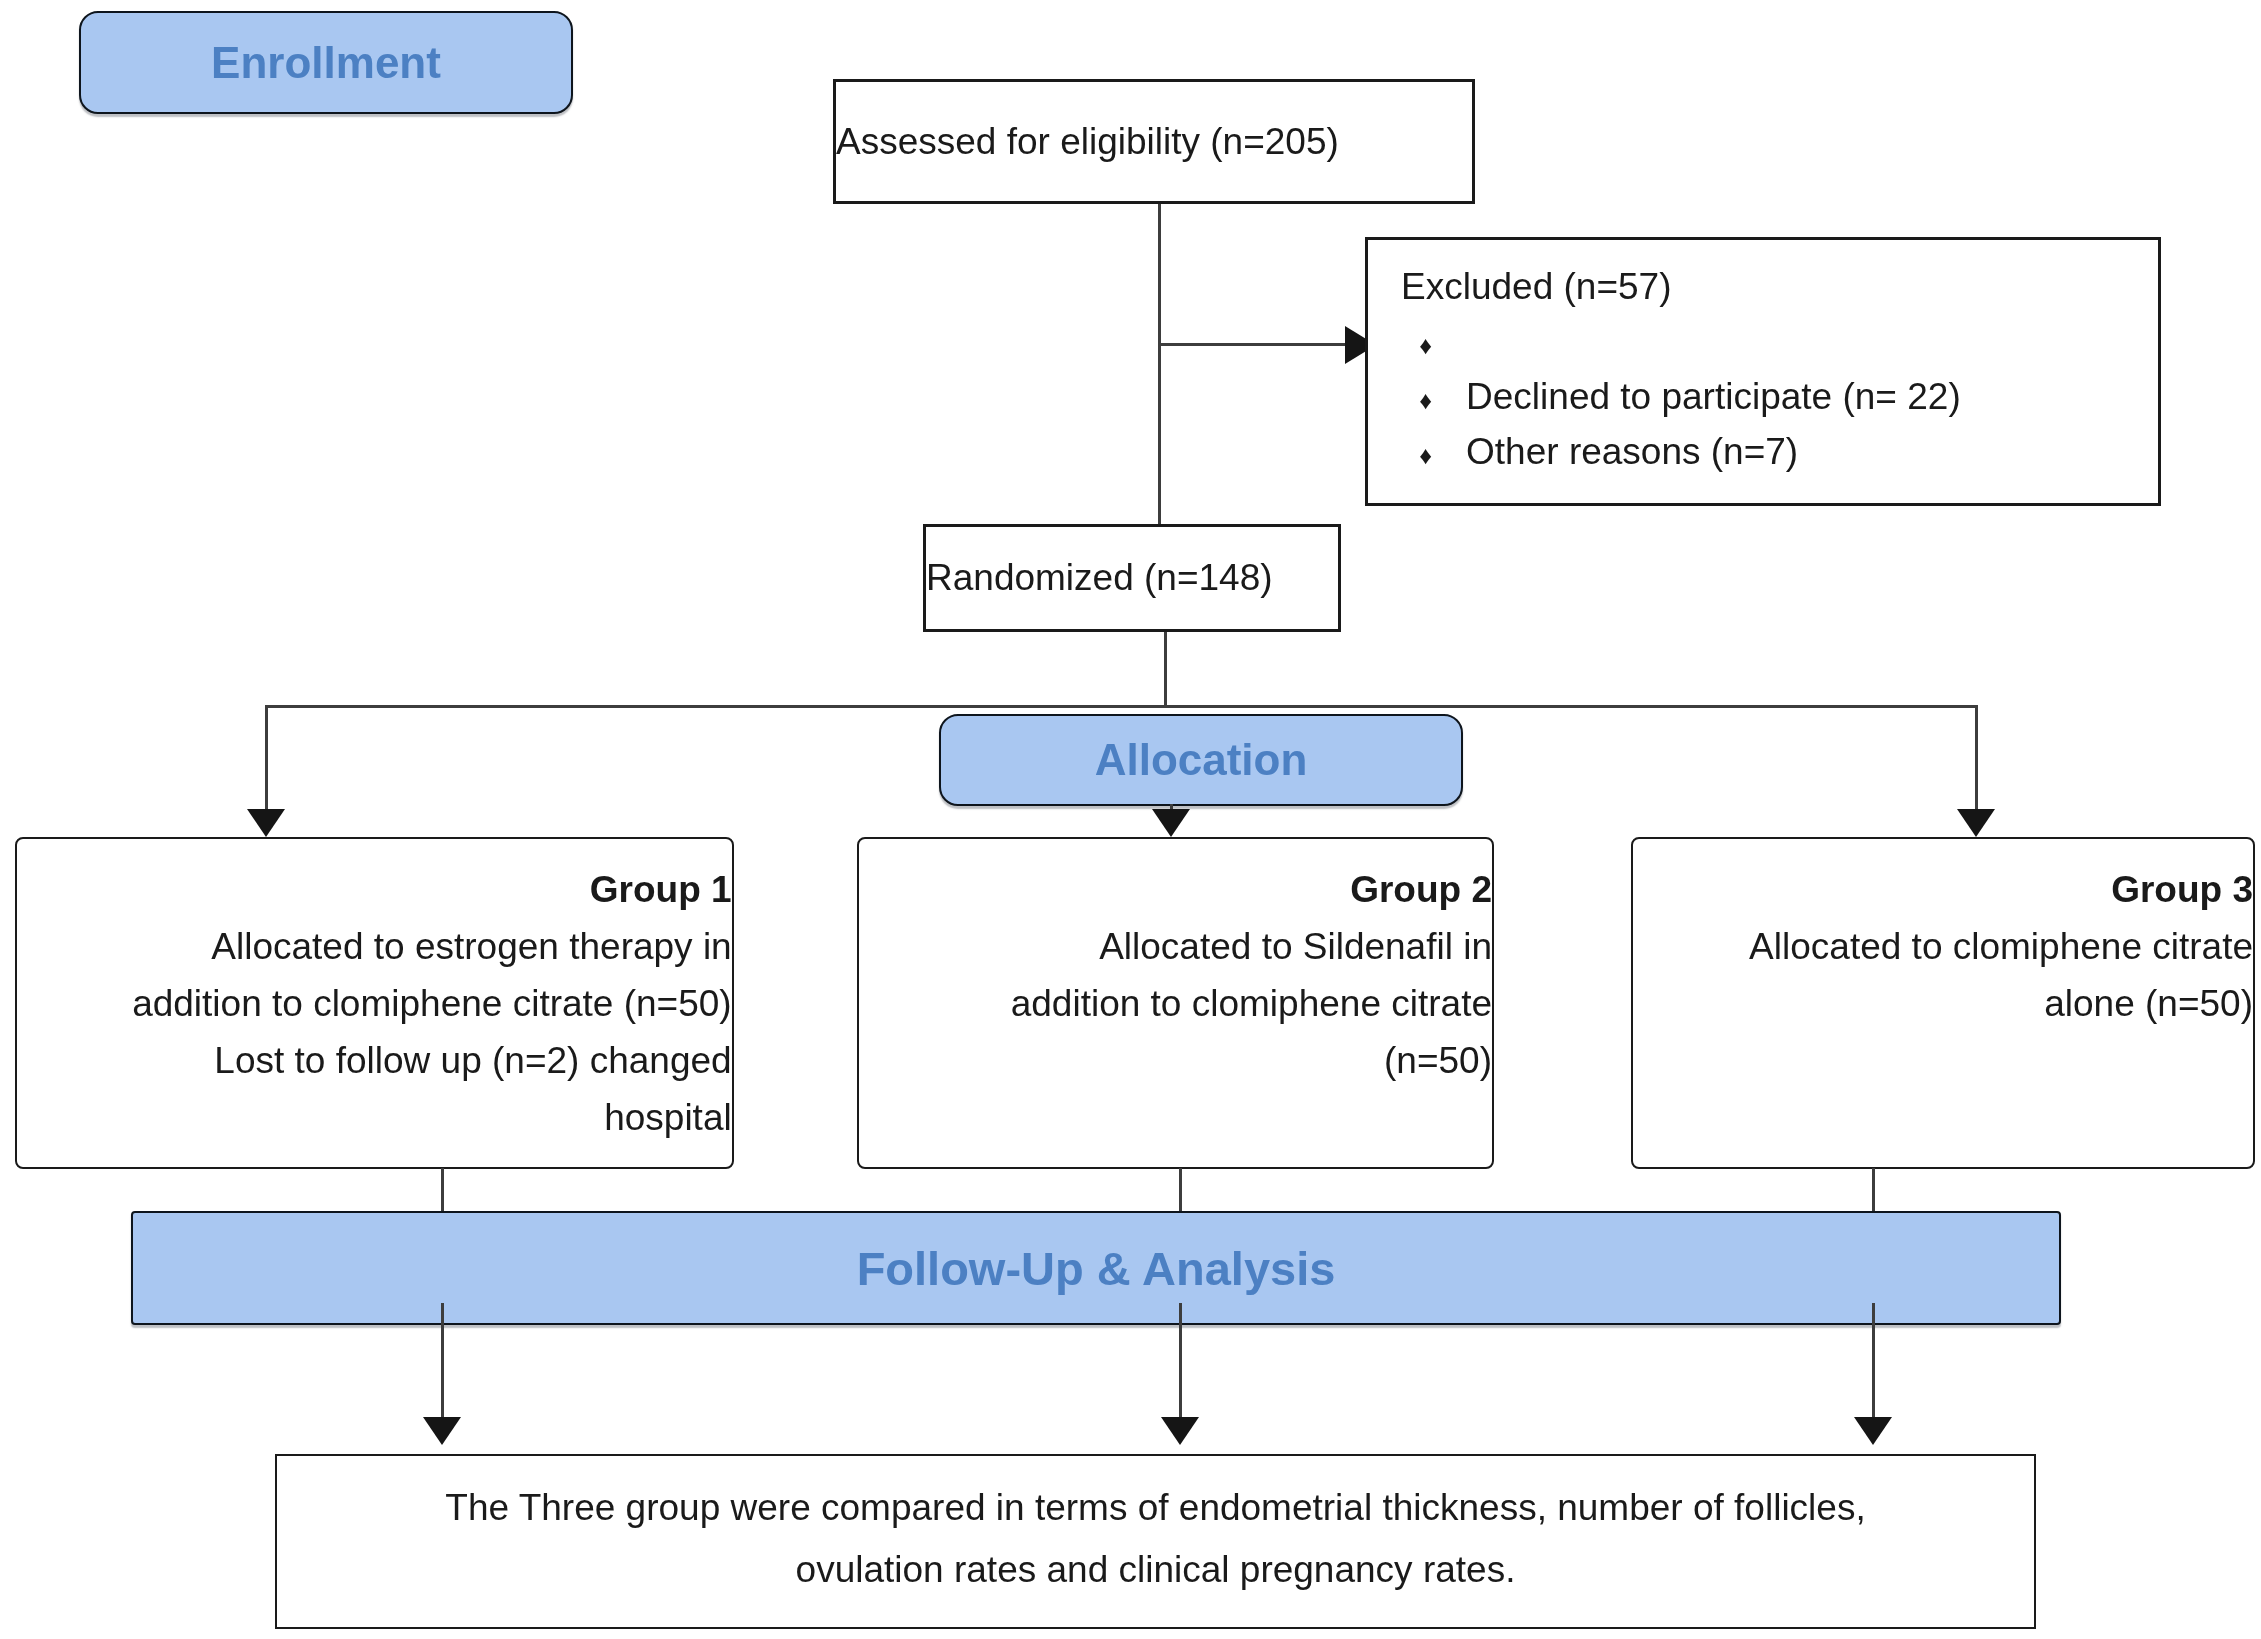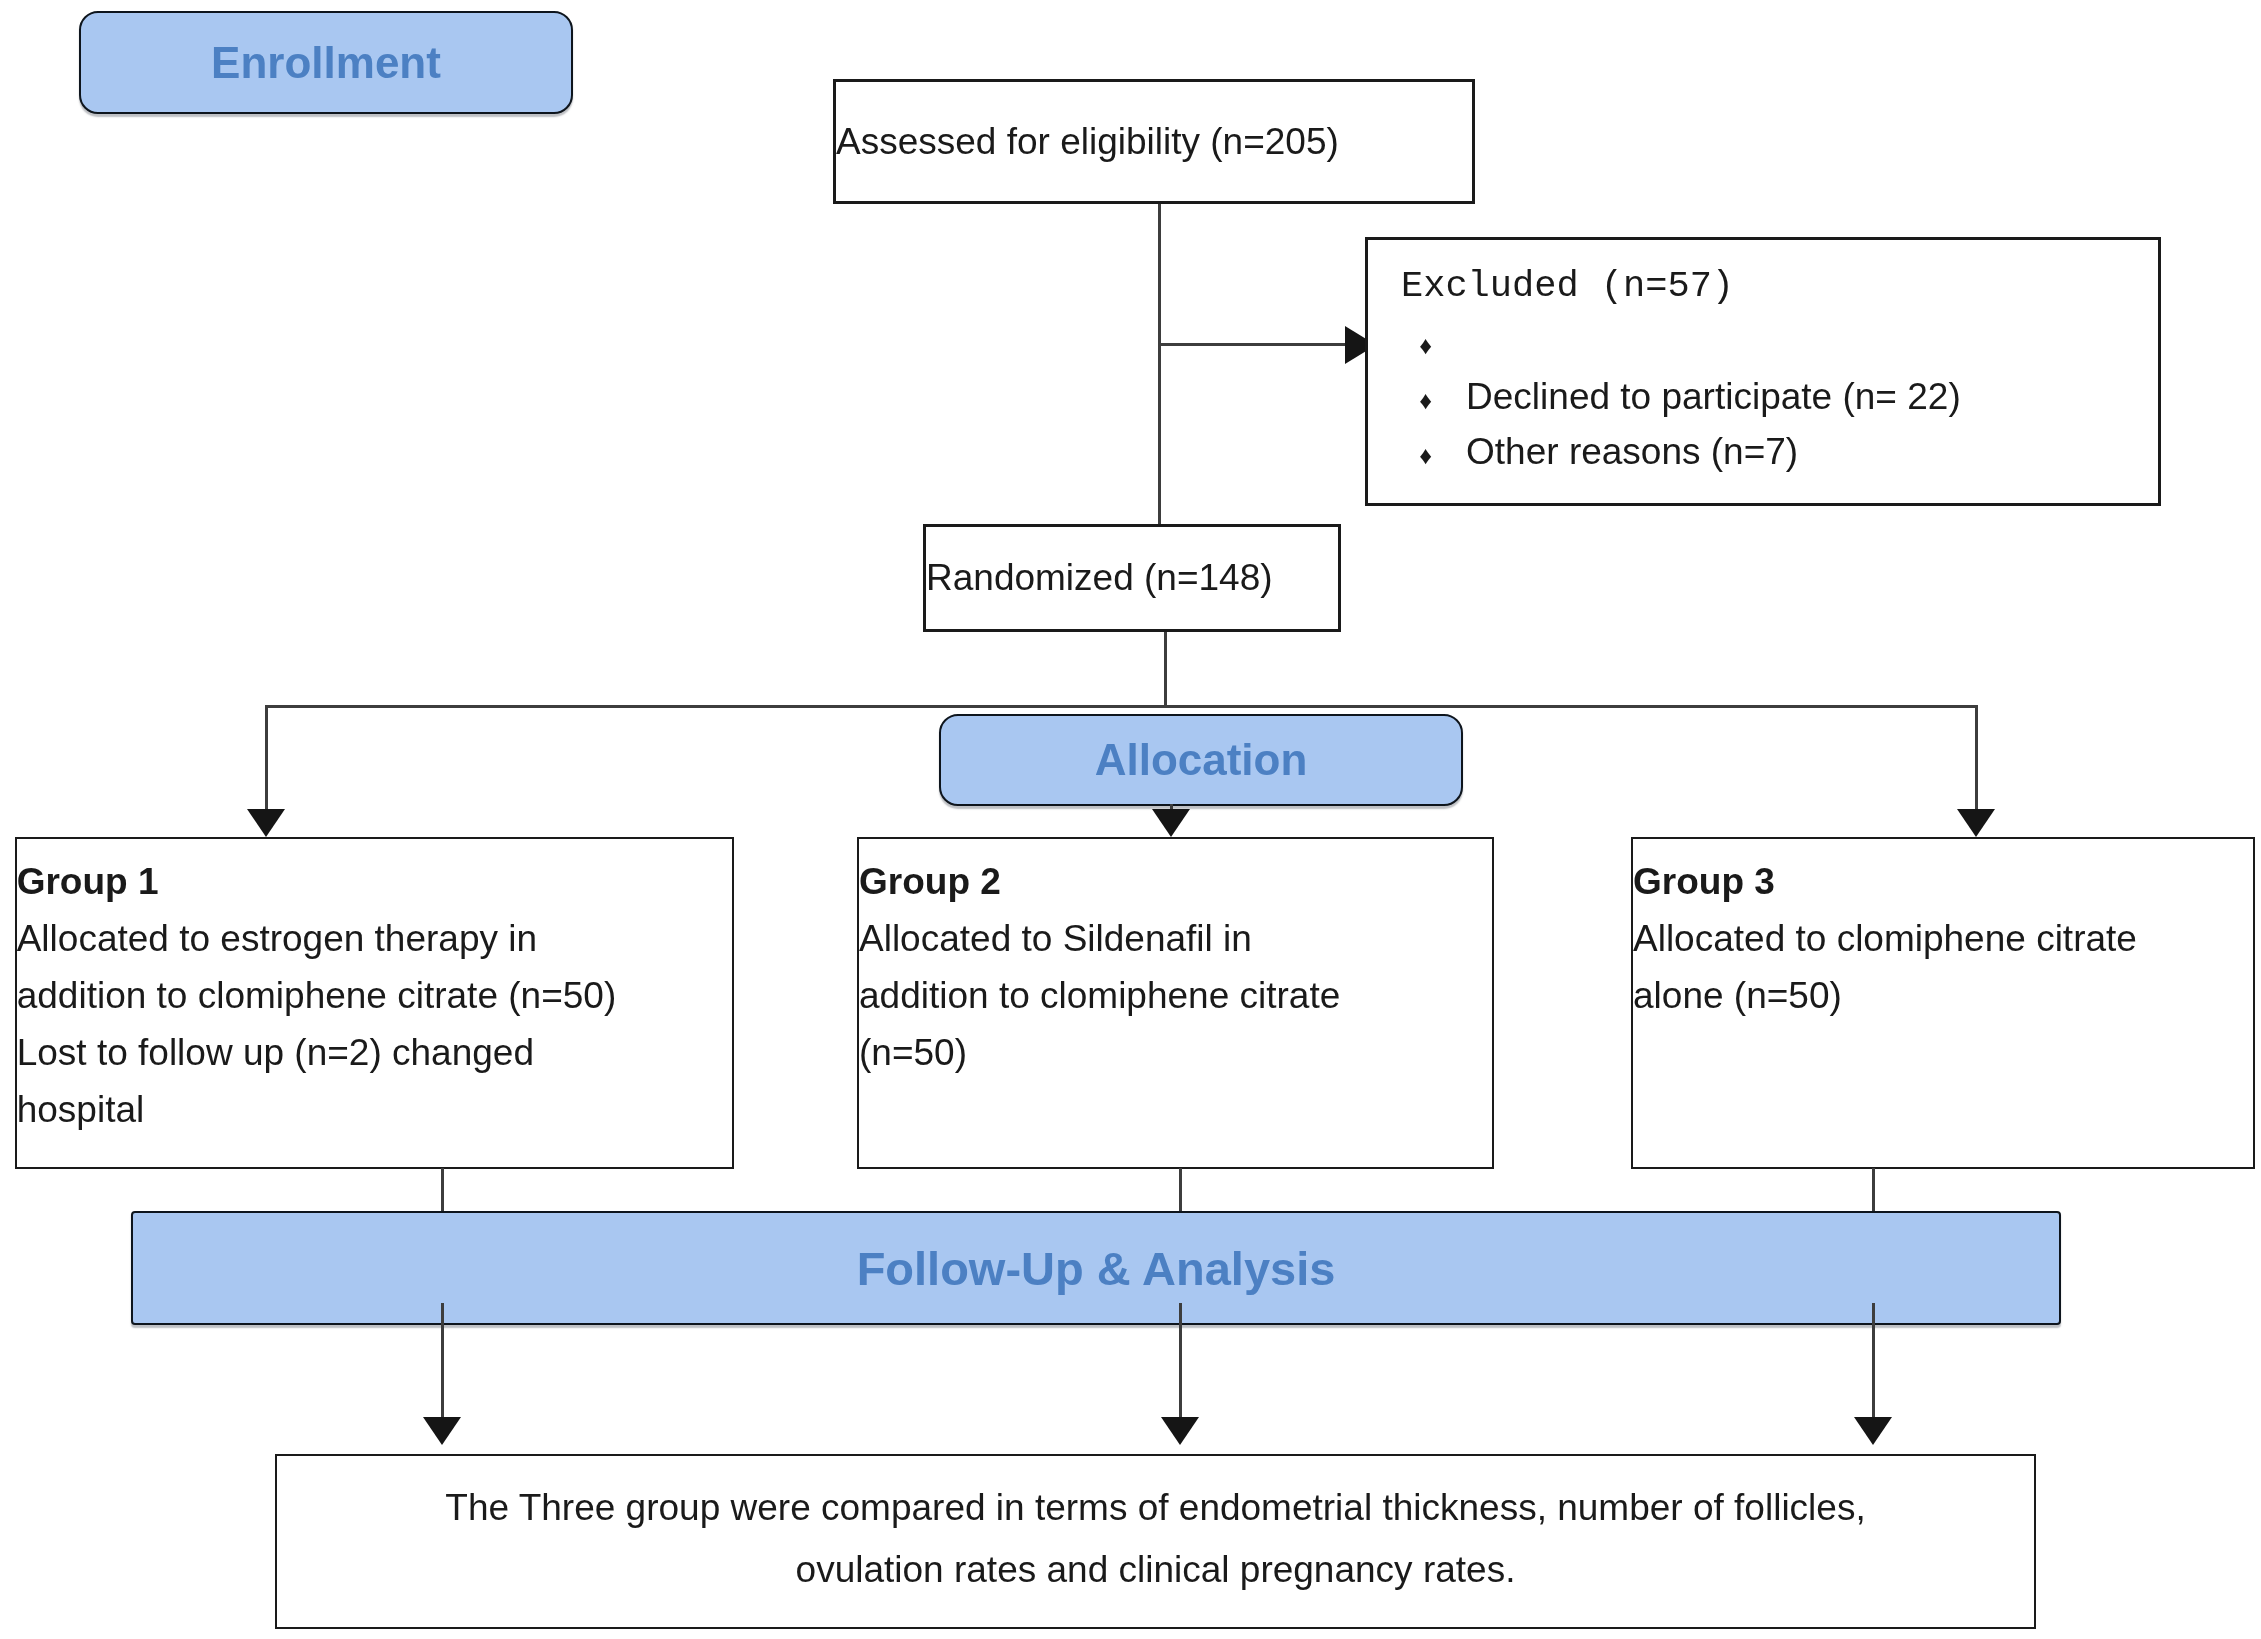--- a/index.html
+++ b/index.html
@@ -10,25 +10,25 @@
   .thick{border-width:3.7px;}
   .center{display:flex;align-items:center;justify-content:flex-start;text-align:center;}
   .pill{position:absolute;background:var(--stage-fill,#a9c7f1);border:2.9px solid var(--stage-border,#0e151d);
         border-radius:19px;box-sizing:border-box;display:flex;align-items:center;justify-content:center;
         color:var(--stage-text,#4c80c3);font-weight:bold;box-shadow:0 2.2px 1.5px rgba(110,115,125,0.45);}
   .vline,.hline{position:absolute;background:var(--line,#3d3d3d);}
   .arr-down{position:absolute;width:0;height:0;border-left:19px solid transparent;
             border-right:19px solid transparent;border-top:28px solid var(--arrow,#151515);}
   .arr-right{position:absolute;width:0;height:0;border-top:19px solid transparent;
              border-bottom:19px solid transparent;border-left:31px solid var(--arrow,#151515);}
-  .group-box{padding-top:14px;text-align:left;}
+  .group-box{padding-top:22px;text-align:right;border-radius:8px;}
   .gline{line-height:57px;white-space:nowrap;}
   .gtitle{font-weight:bold;line-height:57px;white-space:nowrap;}
   .exc-body{padding:20.6px 14.7px 0 33px;line-height:51px;}
-  .exc-title{margin-bottom:8.8px;white-space:nowrap;font-family:Liberation Mono, monospace;}
+  .exc-title{margin-bottom:8.8px;white-space:nowrap;}
   .exc-item{display:flex;align-items:baseline;gap:34px;margin-left:18.3px;white-space:nowrap;}
   .diamond{font-size:25px;}
   .outcome-body{padding-top:20.6px;text-align:center;line-height:62px;}
   .oline{white-space:nowrap;}
 </style>
 </head>
 <body>
 
 <div class="canvas">
 

